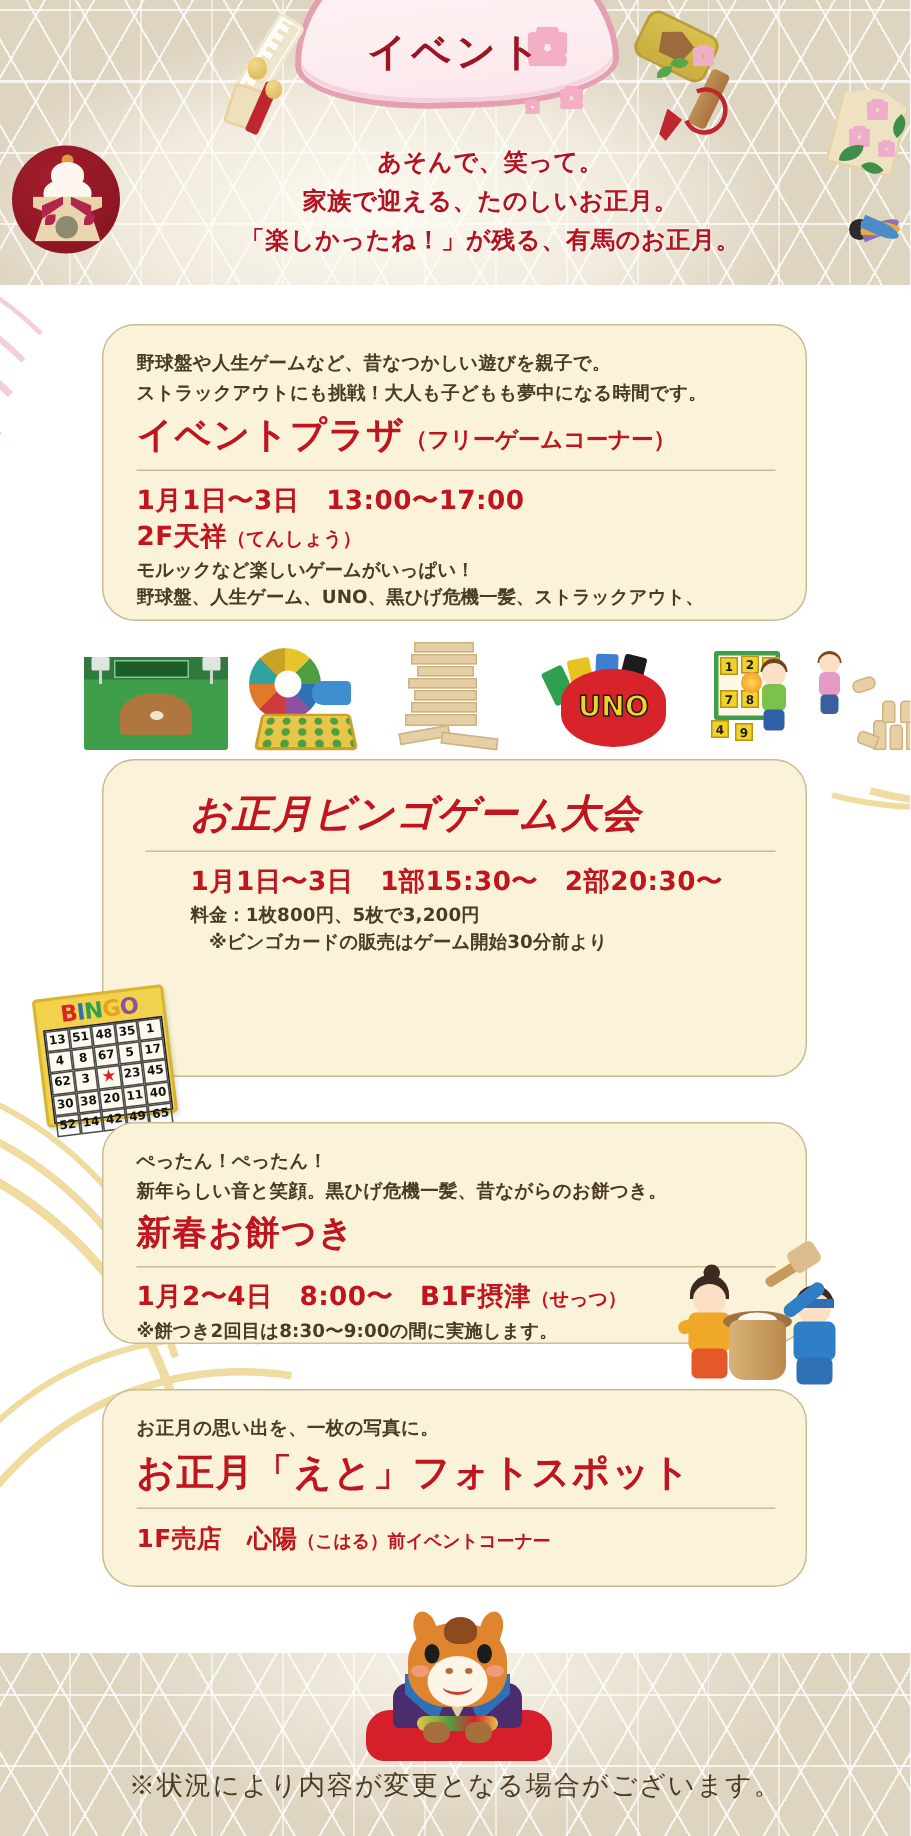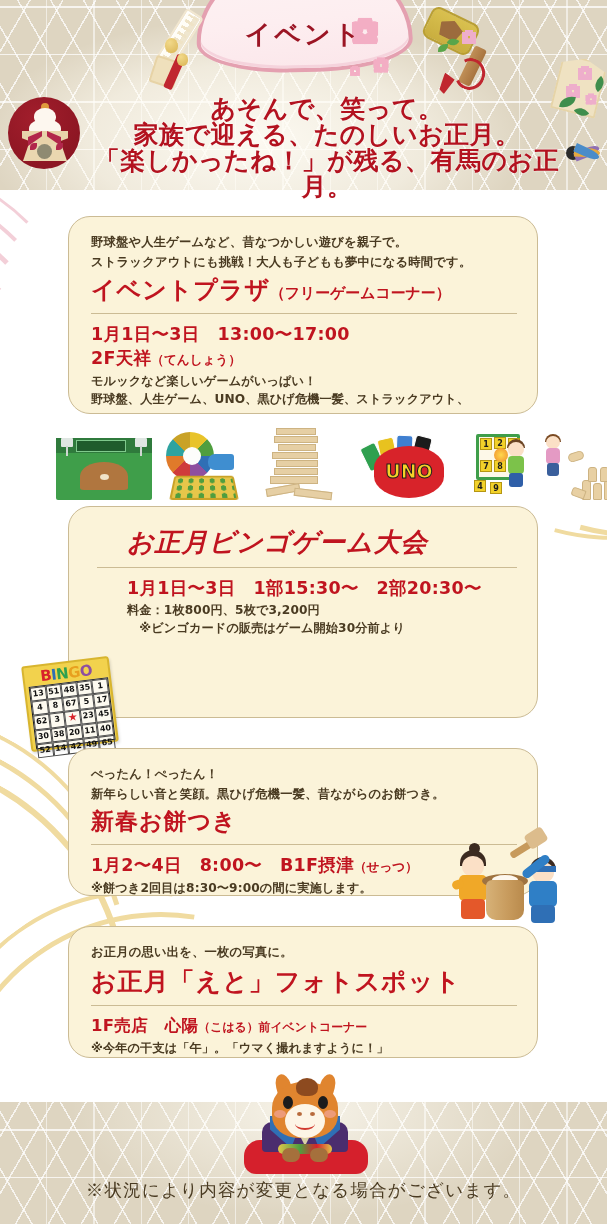--- a/index.html
+++ b/index.html
@@ -233,22 +233,22 @@
     position: absolute; border-radius: 50%;
     border-style: solid; border-color: transparent;
   }
   .ribbon-pink { border-top-color: #f3cfd8; }
   .ribbon-gold { border-top-color: #f0dba0; }
 
   
   #headline {
     position: absolute; left: 92px; top: 96px; width: 470px;
     text-align: center; color: #b3121f;
-    font-family: Liberation Serif, serif;
-    font-weight: bold; font-size: 25px; line-height: 26px;
+    font-family: Liberation Sans, sans-serif;
+    font-weight: bold; font-size: 16px; line-height: 26px;
     letter-spacing: .5px;
     text-shadow: 0 0 2px rgba(255,255,255,.9);
   }
 
   
   .card {
     position: absolute;
     background: #fbf3d9;
     border: 1.6px solid #cbbb94;
     border-radius: 22px;
@@ -783,23 +783,20 @@
       <div class="lead">
         <div>お正月の思い出を、一枚の写真に。</div>
       </div>
       <div class="title">
         <span>お正月「えと」フォトスポット</span><span class="sub"></span>
       </div>
       <div class="rule"></div>
       <div class="detail-red">
         <div><span>1F売店　心陽</span><span class="rb">（こはる）前イベントコーナー</span></div>
       </div>
-      <div class="detail-dark">
-        <div>※今年の干支は「午」。「ウマく撮れますように！」</div>
-      </div>
     </div>
   </div>
 
   <div id="horse">
     <div id="h-cushion"></div>
     <div id="h-kimono"></div>
     <div id="h-collar-l"></div>
     <div id="h-collar-r"></div>
     <div id="h-collar-in"></div>
     <div id="h-obi"></div>

